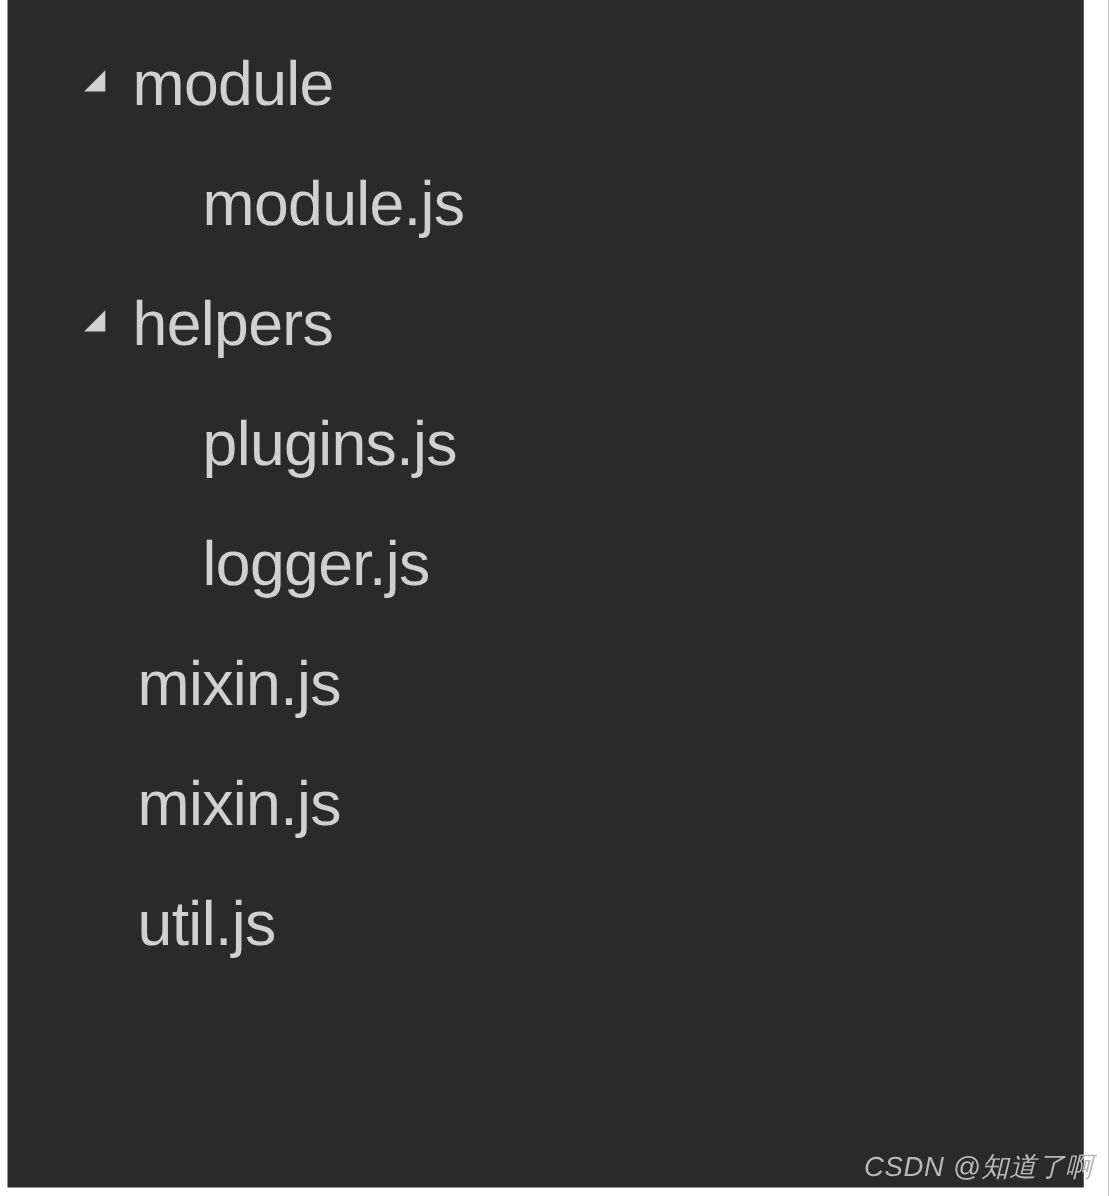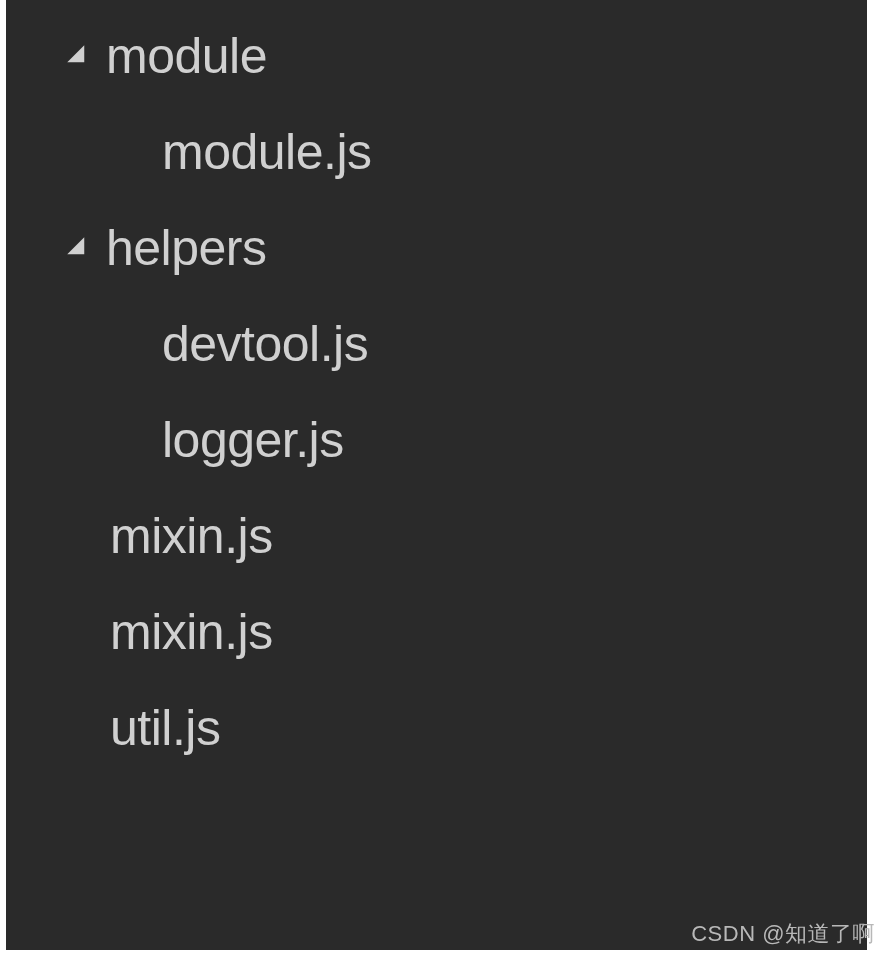--- a/index.html
+++ b/index.html
@@ -15,21 +15,21 @@
       overflow: hidden;
       position: relative;
     }
     .panel {
       position: absolute;
       left: 6px;
       top: 0;
       width: 861px;
       height: 950px;
       background: #2a2a2a;
-      padding-top: 8px;
+      padding-top: 19px;
     }
     .tree-item {
       display: flex;
       align-items: center;
       height: 96px;
       cursor: pointer;
       color: #d0d0d0;
       font-size: 50px;
       font-weight: 400;
       letter-spacing: -0.5px;
@@ -59,20 +59,21 @@
       white-space: nowrap;
     }
     .watermark {
       position: absolute;
       right: 12px;
       bottom: 8px;
       color: #b8b8b8;
       font-size: 22px;
       font-family: Arial, "Microsoft YaHei", sans-serif;
       letter-spacing: 0.5px;
+      font-style: italic;
     }
   </style>
 </head>
 <body>
 
 <div class="panel">
 
   <div class="tree-item folder-item">
     <span class="chevron"></span>
     <span class="label">module</span>
@@ -82,21 +83,21 @@
     <span class="label">module.js</span>
   </div>
 
 
   <div class="tree-item folder-item">
     <span class="chevron"></span>
     <span class="label">helpers</span>
   </div>
 
   <div class="tree-item file-item-nested">
-    <span class="label">devtool.js</span>
+    <span class="label">plugins.js</span>
   </div>
 
   <div class="tree-item file-item-nested">
     <span class="label">logger.js</span>
   </div>
 
 
   <div class="tree-item file-item-root">
     <span class="label">mixin.js</span>
   </div>

